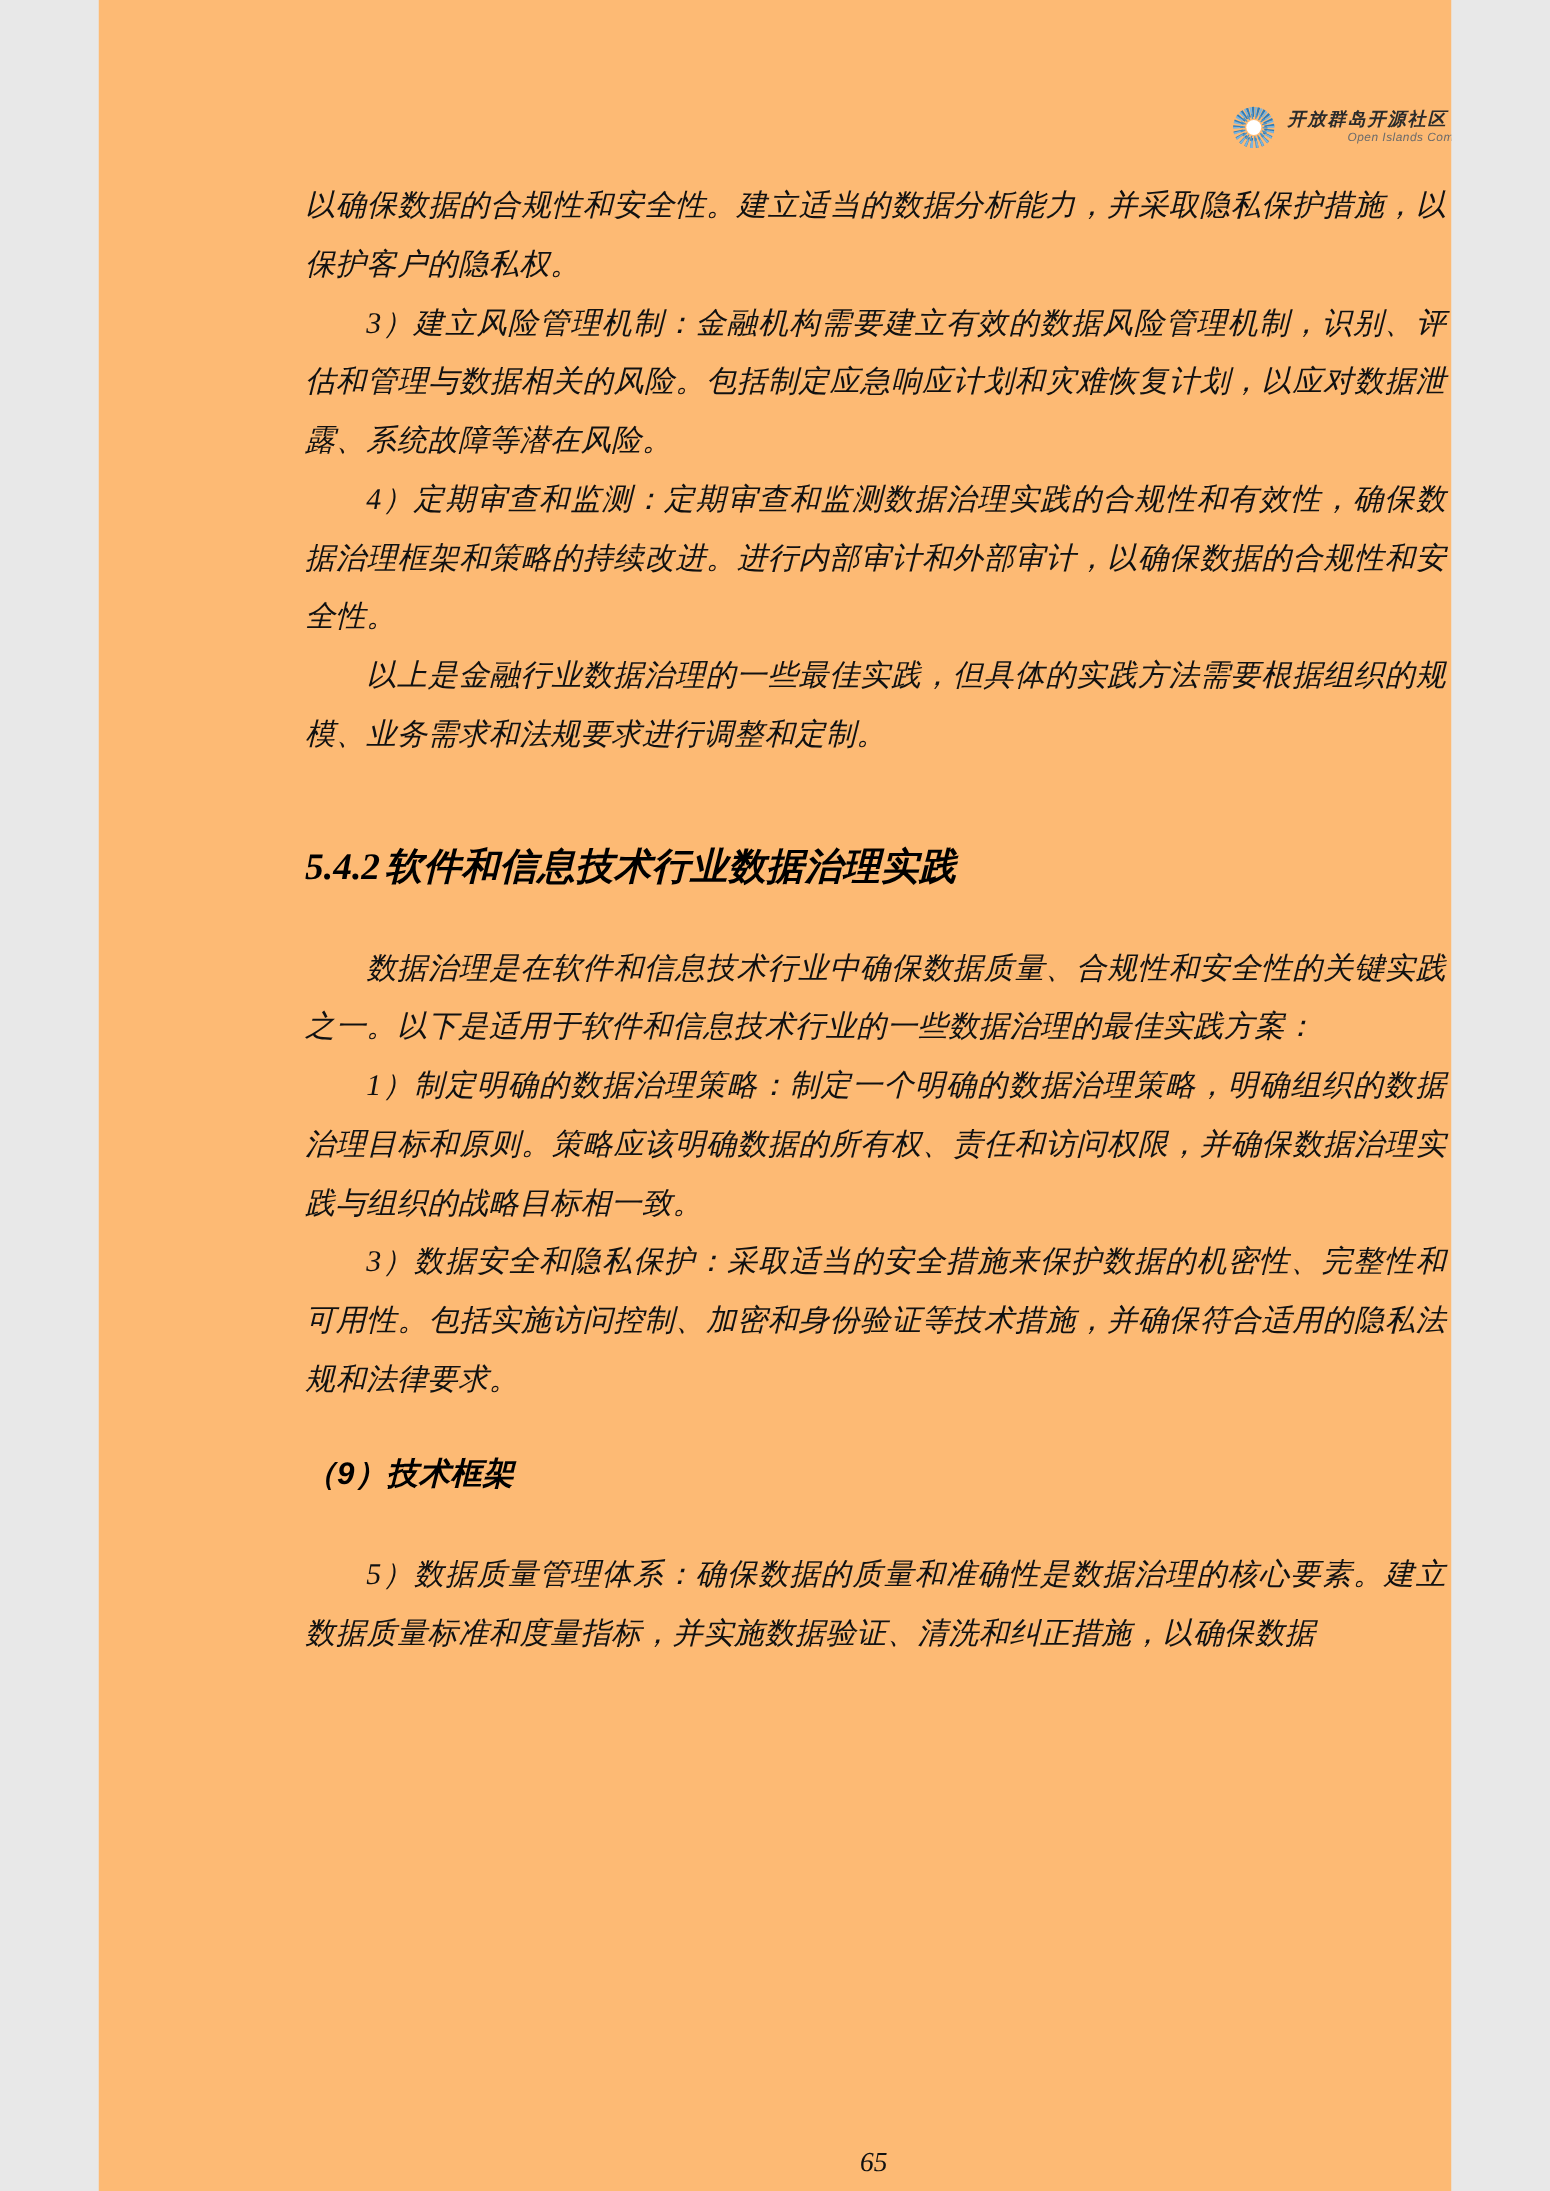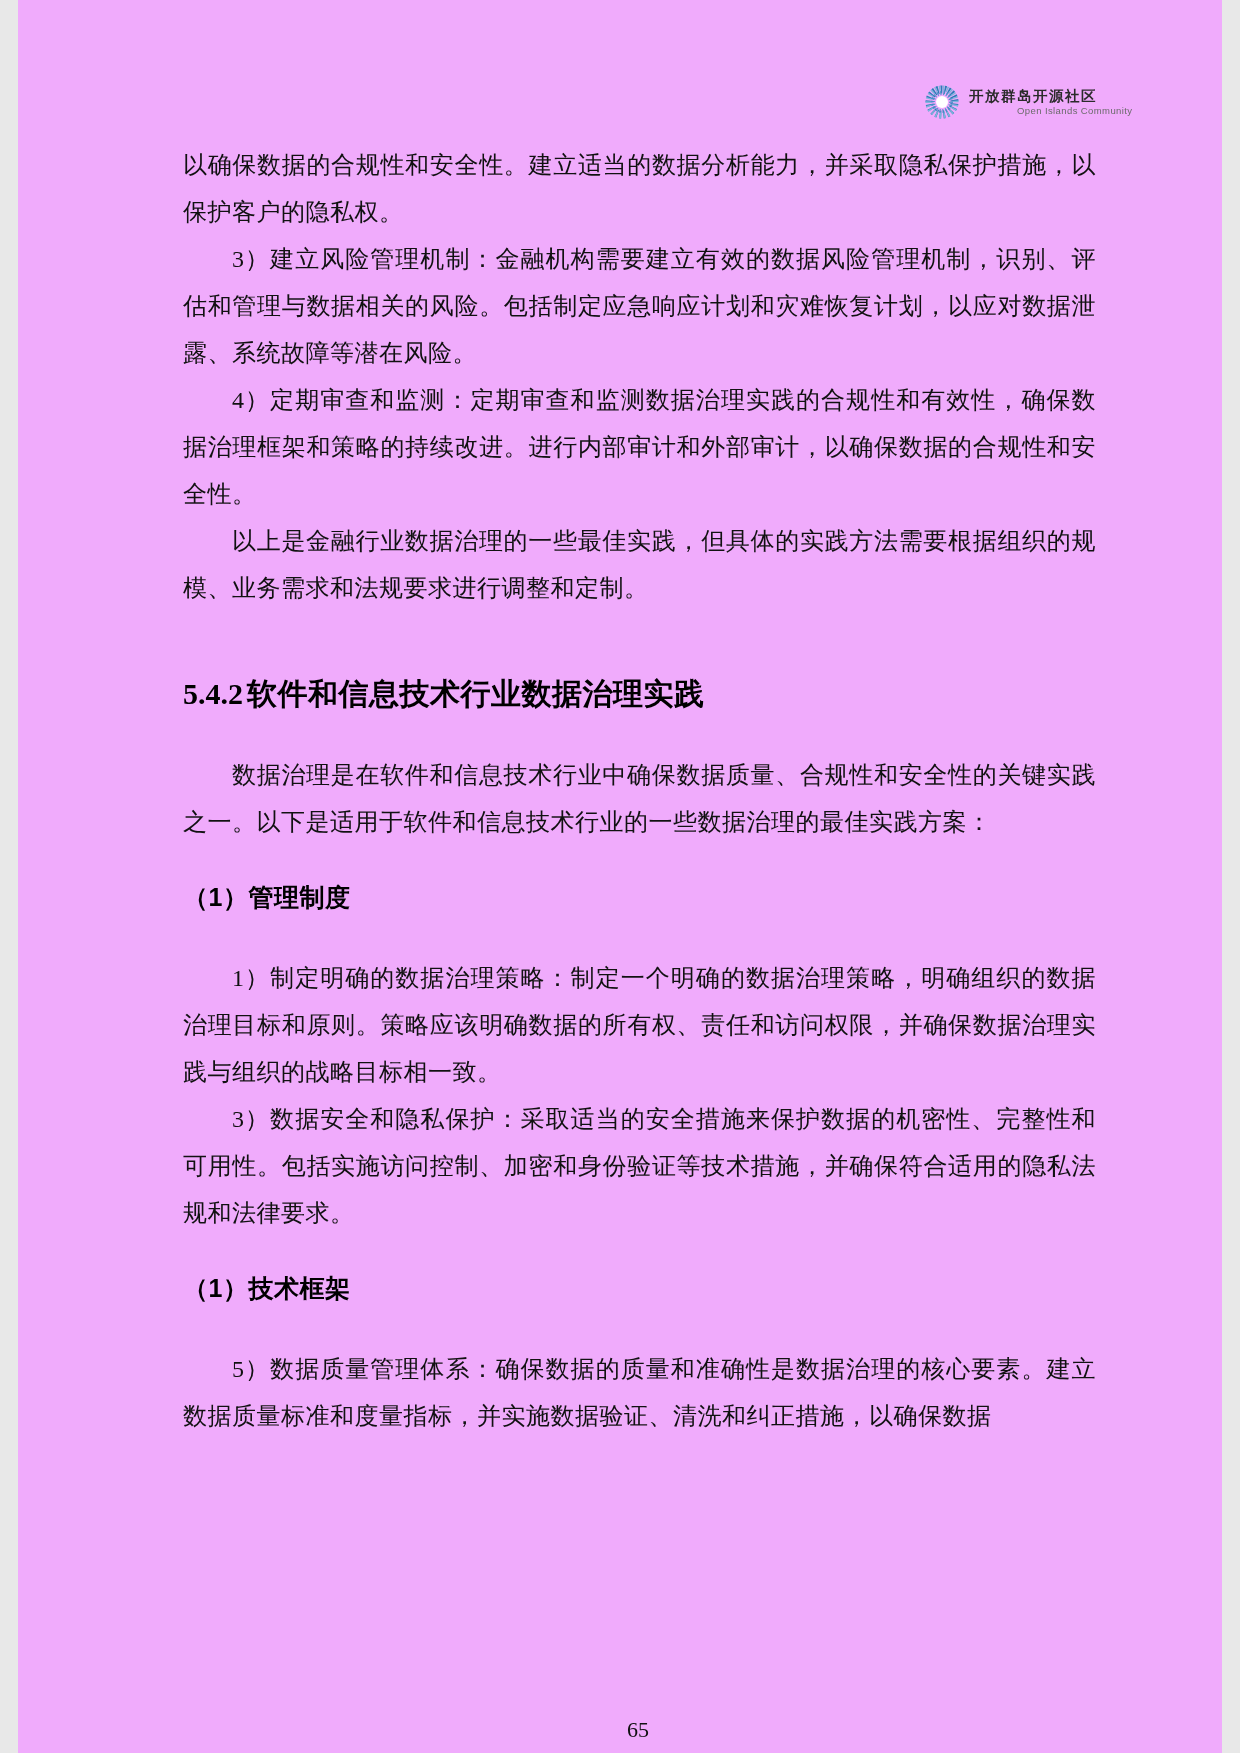--- a/index.html
+++ b/index.html
@@ -1,25 +1,26 @@
 <!DOCTYPE html>
 <html><head>
 <meta charset="utf-8">
 <style>
   * { box-sizing: border-box; }
   html, body { margin: 0; padding: 0; background: #e8e8e8; }
   .page {
     position: relative;
-    width: 1204px;
+    width: 1082px;
     height: 1753px;
     margin: 0 auto;
-    background: #f0abfc;
+    background: #fdba74;
     font-family: "Liberation Serif", "DejaVu Serif", serif;
     color: #111111;
     overflow: hidden;
+    font-style: italic;
   }
 
   
   .logo {
     position: absolute;
     left: 906px;
     top: 84px;
     display: flex;
     align-items: center;
     gap: 9px;
@@ -126,26 +127,25 @@
     <p class="para indent">3）建立风险管理机制：金融机构需要建立有效的数据风险管理机制，识别、评估和管理与数据相关的风险。包括制定应急响应计划和灾难恢复计划，以应对数据泄露、系统故障等潜在风险。</p>
     <p class="para indent">4）定期审查和监测：定期审查和监测数据治理实践的合规性和有效性，确保数据治理框架和策略的持续改进。进行内部审计和外部审计，以确保数据的合规性和安全性。</p>
     <p class="para indent">以上是金融行业数据治理的一些最佳实践，但具体的实践方法需要根据组织的规模、业务需求和法规要求进行调整和定制。</p>
 
     <h2 class="heading">
       <span class="heading-number">5.4.2</span><span class="heading-title">软件和信息技术行业数据治理实践</span>
     </h2>
 
     <p class="para indent">数据治理是在软件和信息技术行业中确保数据质量、合规性和安全性的关键实践之一。以下是适用于软件和信息技术行业的一些数据治理的最佳实践方案：</p>
 
-    <h3 class="subheading">（1）管理制度</h3>
 
     <p class="para indent">1）制定明确的数据治理策略：制定一个明确的数据治理策略，明确组织的数据治理目标和原则。策略应该明确数据的所有权、责任和访问权限，并确保数据治理实践与组织的战略目标相一致。</p>
     <p class="para indent">3）数据安全和隐私保护：采取适当的安全措施来保护数据的机密性、完整性和可用性。包括实施访问控制、加密和身份验证等技术措施，并确保符合适用的隐私法规和法律要求。</p>
 
-    <h3 class="subheading">（1）技术框架</h3>
+    <h3 class="subheading">（9）技术框架</h3>
 
     <p class="para indent">5）数据质量管理体系：确保数据的质量和准确性是数据治理的核心要素。建立数据质量标准和度量指标，并实施数据验证、清洗和纠正措施，以确保数据</p>
 
   </div>
 
   <div class="page-number">65</div>
 
 </div>
 
 </body></html>

